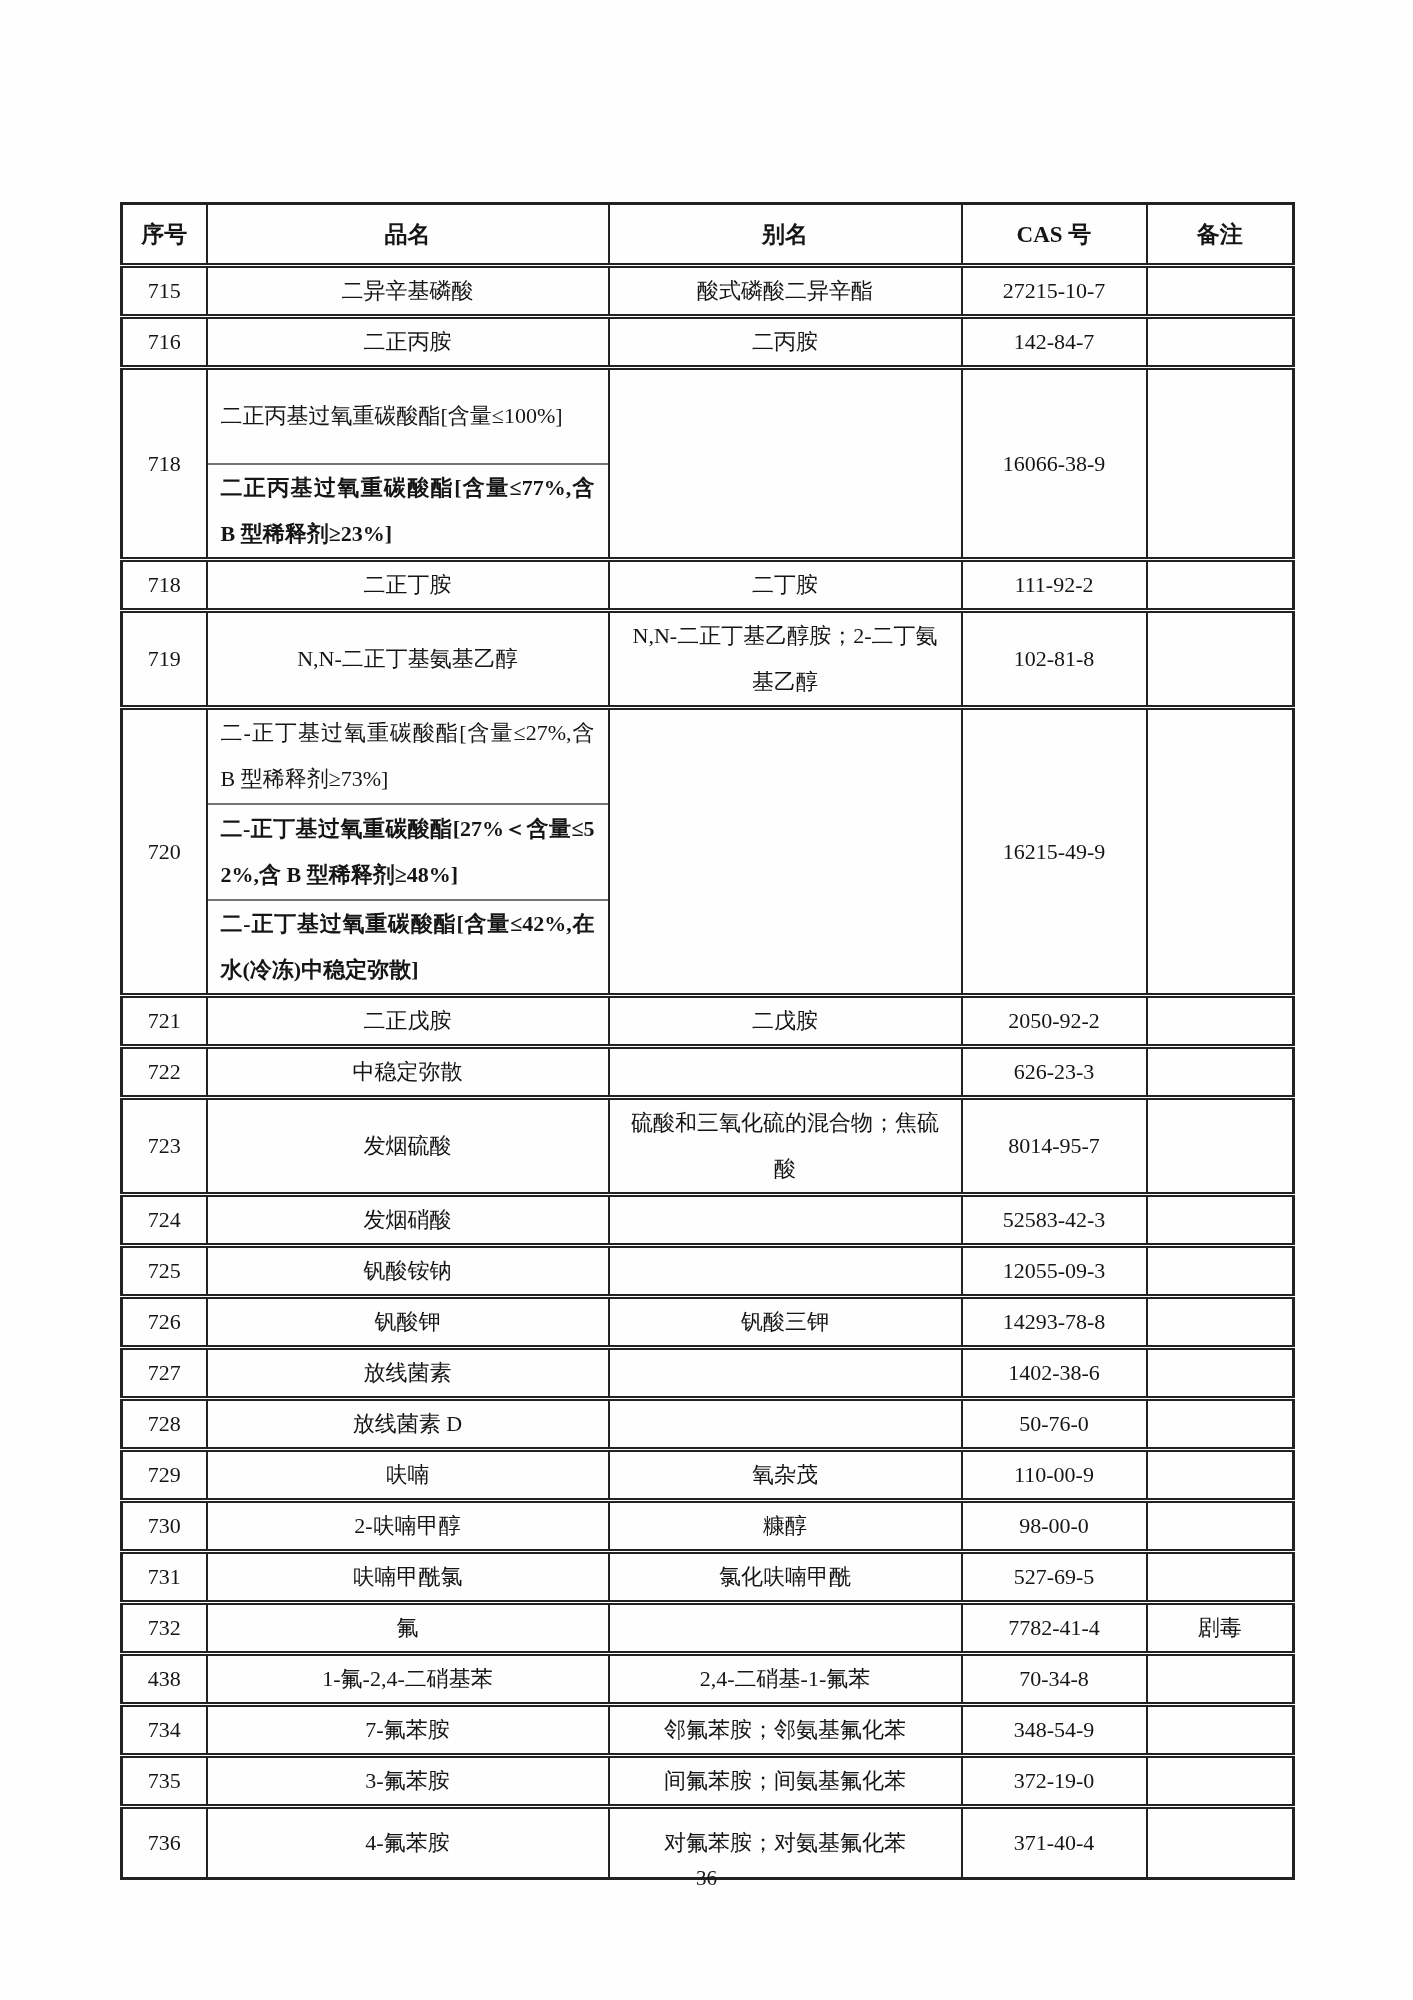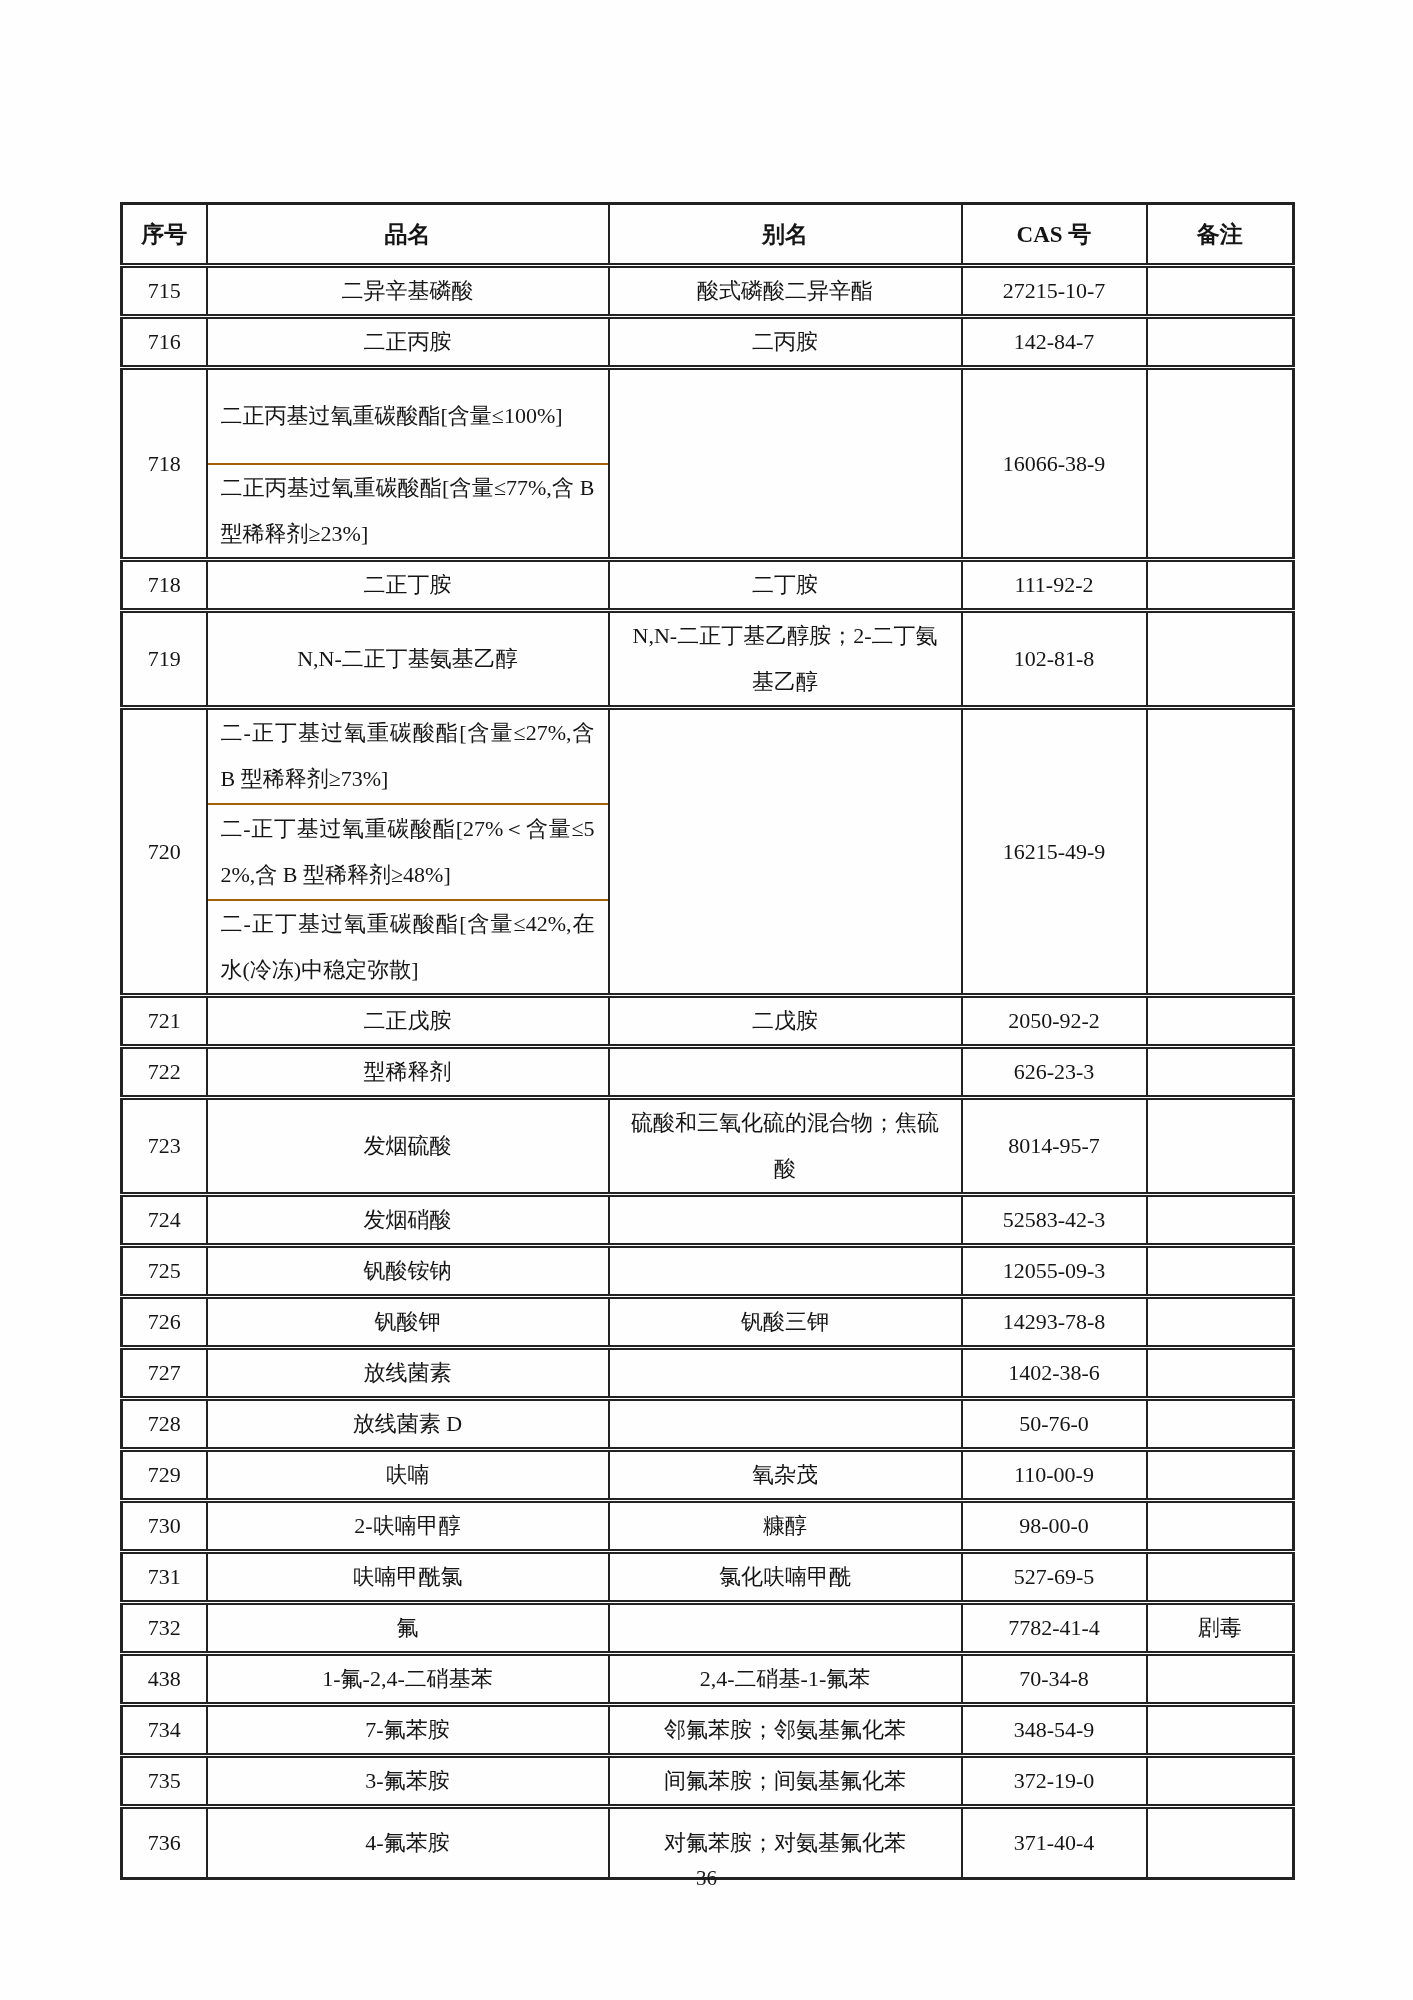--- a/index.html
+++ b/index.html
@@ -48,21 +48,22 @@
   table.chem tbody tr.h72 { height: 72px; }
   table.chem td {
     font-size: 22px;
     line-height: 46px;
     vertical-align: middle;
   }
   tr.row-start td {
     border-top: 5px double #222222;
   }
   tr.sub-row td {
-    border-top: 2px solid #a16207;
+    border-top: 2px solid #737373;
+    font-weight: bold;
   }
   td.col-name, td.col-alias {
     text-align: center;
     padding: 0 13px;
   }
   td.col-no, td.col-cas, td.col-note {
     text-align: center;
     padding: 0 4px;
   }
   td.group-name {
@@ -157,21 +158,21 @@
         </tr>
         <tr class="row-start">
           <td class="col-no">721</td>
           <td class="col-name">二正戊胺</td>
           <td class="col-alias">二戊胺</td>
           <td class="col-cas">2050-92-2</td>
           <td class="col-note"></td>
         </tr>
         <tr class="row-start">
           <td class="col-no">722</td>
-          <td class="col-name">型稀释剂</td>
+          <td class="col-name">中稳定弥散</td>
           <td class="col-alias"></td>
           <td class="col-cas">626-23-3</td>
           <td class="col-note"></td>
         </tr>
         <tr class="row-start h96">
           <td class="col-no">723</td>
           <td class="col-name">发烟硫酸</td>
           <td class="col-alias">硫酸和三氧化硫的混合物；焦硫酸</td>
           <td class="col-cas">8014-95-7</td>
           <td class="col-note"></td>

